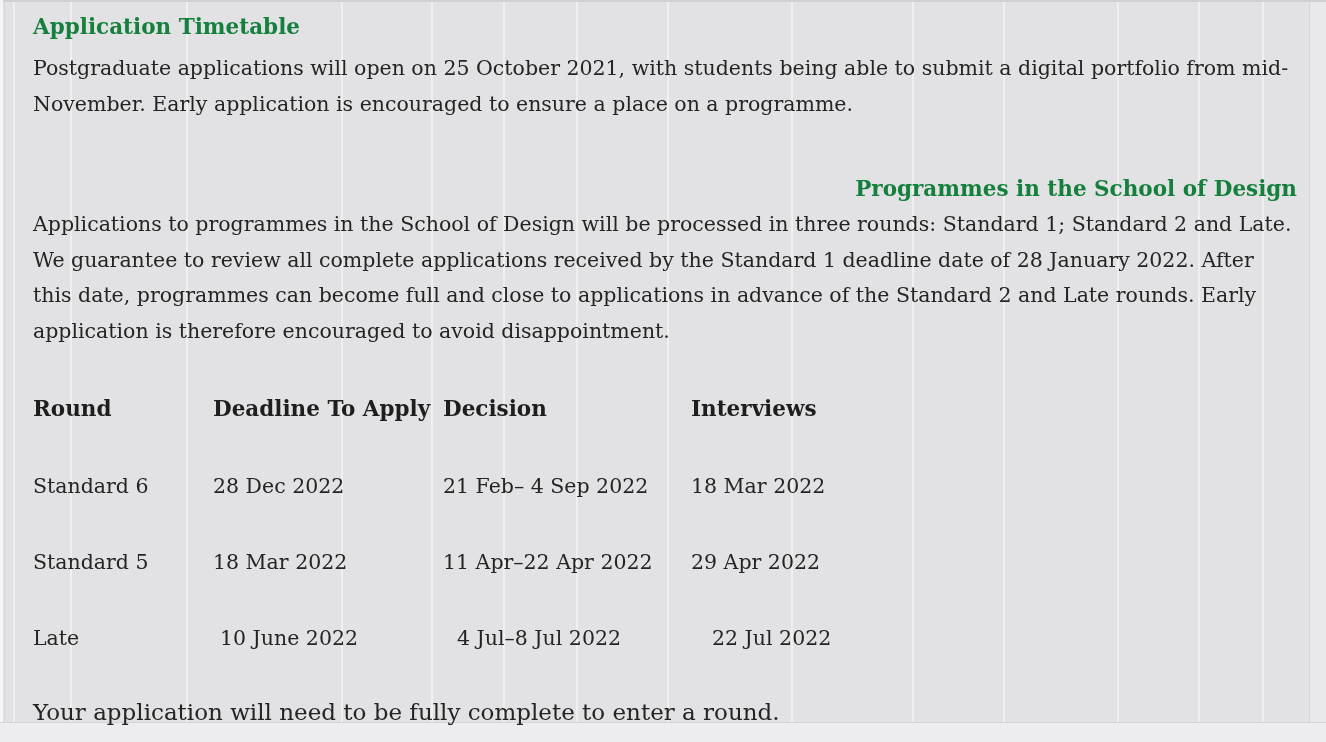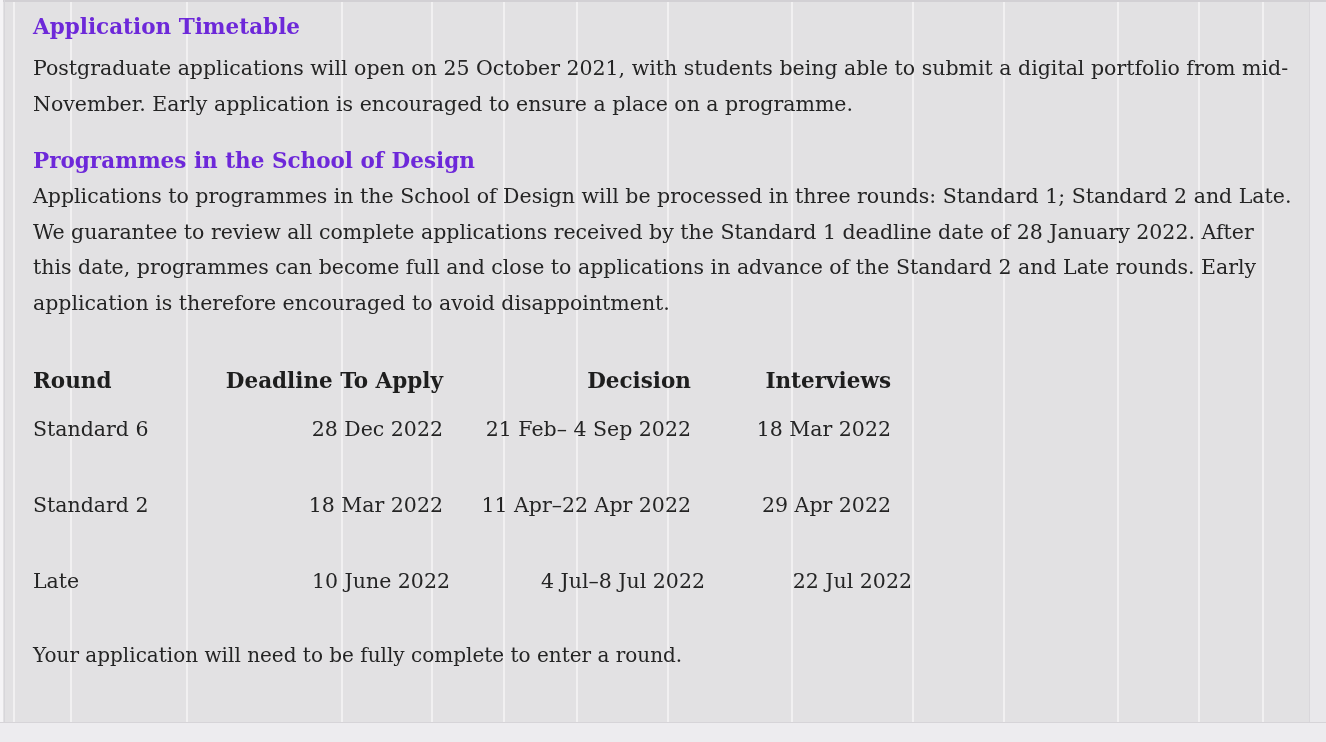--- a/index.html
+++ b/index.html
@@ -57,23 +57,23 @@
     position: absolute;
     left: 33px;
     top: 12px;
     width: 1264px;
   }
   h1, h2 {
     margin: 0;
     font-size: 21.5px;
     line-height: 30px;
     font-weight: bold;
-    color: #6d28d9;
+    color: #15803d;
   }
-  h2 { margin-top: 24px; }
+  h2 { margin-top: 52px; text-align: right; }
   p.bodytext {
     margin: 9px 0 0 0;
     font-size: 20.5px;
     line-height: 35.5px;
   }
   p.bodytext.second { margin-top: 3px; }
   .tbl {
     margin-top: 48px;
     font-size: 20.5px;
   }
@@ -81,28 +81,28 @@
     display: grid;
     grid-template-columns: 180px 230px 248px 200px;
     line-height: 24px;
     margin-bottom: 52px;
     white-space: nowrap;
   }
   .trow.thead {
     font-weight: bold;
     font-size: 21.5px;
     color: #1e1e1e;
-    margin-bottom: 24px;
+    margin-bottom: 53px;
   }
   .trow.last { margin-bottom: 0; gap: 7px; }
-  .cell { text-align: right; }
+  .cell { text-align: left; }
   .cell.c1 { text-align: left; }
   p.footer-note {
     margin: 45px 0 0 0;
-    font-size: 20px;
+    font-size: 23px;
     line-height: 35.5px;
   }
 </style>
 </head>
 <body>
 
 <div class="streak" style="left:13px"></div>
 <div class="streak" style="left:70px"></div>
 <div class="streak" style="left:186px"></div>
 <div class="streak" style="left:341px"></div>
@@ -144,21 +144,21 @@
     </div>
 
     <div class="trow">
       <div class="cell c1">Standard 6</div>
       <div class="cell c2">28 Dec 2022</div>
       <div class="cell c3">21 Feb– 4 Sep 2022</div>
       <div class="cell c4">18 Mar 2022</div>
     </div>
 
     <div class="trow">
-      <div class="cell c1">Standard 2</div>
+      <div class="cell c1">Standard 5</div>
       <div class="cell c2">18 Mar 2022</div>
       <div class="cell c3">11 Apr–22 Apr 2022</div>
       <div class="cell c4">29 Apr 2022</div>
     </div>
 
     <div class="trow last">
       <div class="cell c1">Late</div>
       <div class="cell c2">10 June 2022</div>
       <div class="cell c3">4 Jul–8 Jul 2022</div>
       <div class="cell c4">22 Jul 2022</div>

